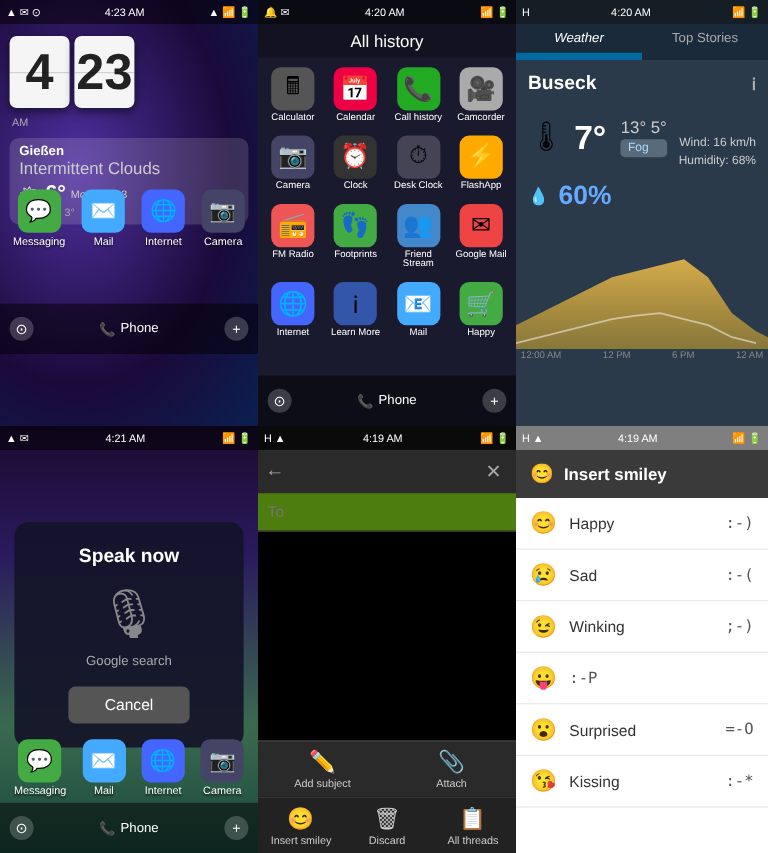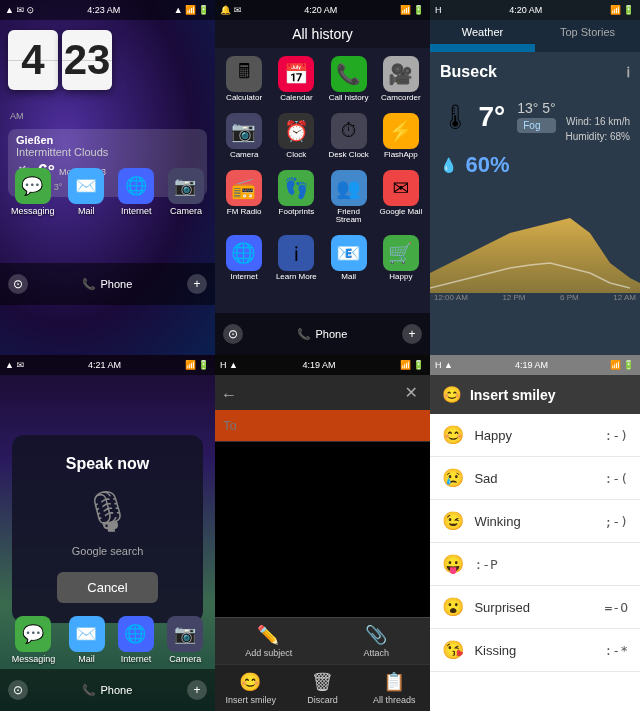--- a/index.html
+++ b/index.html
@@ -9,21 +9,21 @@
     .panel { position: relative; overflow: hidden; }
     .top-row { display: flex; width: 640px; height: 355px; }
     .bottom-row { display: flex; width: 640px; height: 356px; }
 
     
     .panel-home { width: 215px; height: 355px; background: linear-gradient(180deg, #1a0a2e 0%, #2a1a5e 30%, #3a2a7e 60%, #1a3a6e 100%); position: relative; }
     .panel-home .status-bar { background: rgba(0,0,0,0.5); height: 20px; display: flex; align-items: center; justify-content: space-between; padding: 0 5px; font-size: 9px; color: #fff; }
     .clock-widget { display: flex; gap: 4px; padding: 10px 8px 5px 8px; }
     .clock-digit { background: #f5f5f5; border-radius: 6px; width: 50px; height: 60px; display: flex; align-items: center; justify-content: center; font-size: 42px; font-weight: bold; color: #222; box-shadow: 0 3px 8px rgba(0,0,0,0.5); position: relative; overflow: hidden; }
     .clock-digit::after { content: ''; position: absolute; top: 50%; left: 0; right: 0; height: 1px; background: rgba(0,0,0,0.15); }
-    .clock-am { font-size: 9px; color: #aaa; margin-top: 16px; padding-left: 10px; }
+    .clock-am { font-size: 9px; color: #aaa; margin-top: 2px; padding-left: 10px; }
     .weather-widget { background: rgba(255,255,255,0.15); border-radius: 8px; margin: 8px 8px; padding: 5px 8px; color: #fff; }
     .weather-city { font-size: 11px; font-weight: bold; }
     .weather-info { display: flex; align-items: center; gap: 4px; font-size: 10px; }
     .weather-temp { font-size: 18px; font-weight: bold; }
     .bottom-icons { display: flex; justify-content: space-around; padding: 5px 4px; position: absolute; bottom: 42px; left: 0; right: 0; }
     .home-icon { display: flex; flex-direction: column; align-items: center; gap: 2px; }
     .home-icon .icon-box { width: 36px; height: 36px; border-radius: 8px; display: flex; align-items: center; justify-content: center; font-size: 18px; }
     .home-icon .icon-label { font-size: 9px; color: #fff; text-shadow: 0 1px 2px rgba(0,0,0,0.8); }
     .dock { position: absolute; bottom: 0; left: 0; right: 0; height: 42px; background: rgba(0,0,0,0.5); display: flex; align-items: center; justify-content: space-between; padding: 0 8px; }
     .dock-phone { display: flex; align-items: center; gap: 4px; color: #fff; font-size: 11px; }
@@ -37,21 +37,21 @@
     .app-item { display: flex; flex-direction: column; align-items: center; gap: 2px; padding: 4px 2px; }
     .app-icon { width: 36px; height: 36px; border-radius: 8px; display: flex; align-items: center; justify-content: center; font-size: 20px; }
     .app-label { font-size: 8px; color: #fff; text-align: center; line-height: 1.1; }
     .apps-dock { position: absolute; bottom: 0; left: 0; right: 0; height: 42px; background: rgba(0,0,0,0.5); display: flex; align-items: center; justify-content: space-between; padding: 0 8px; }
 
     
     .panel-weather { width: 210px; height: 355px; background: #2a3a4a; position: relative; }
     .panel-weather .status-bar { background: rgba(0,0,0,0.5); height: 20px; display: flex; align-items: center; justify-content: space-between; padding: 0 5px; font-size: 9px; color: #fff; }
     .weather-tabs { display: flex; background: #1a2a3a; }
     .weather-tab { flex: 1; text-align: center; padding: 6px 0; font-size: 11px; color: #aaa; border-bottom: 2px solid transparent; }
-    .weather-tab.active { color: #fff; border-bottom: 8px solid #0369a1; }
+    .weather-tab.active { color: #fff; border-bottom: 6px solid #0369a1; font-style: italic; }
     .weather-main { padding: 10px; }
     .weather-city-name { color: #fff; font-size: 16px; font-weight: bold; display: flex; align-items: center; justify-content: space-between; }
     .weather-row { display: flex; align-items: center; gap: 8px; margin-top: 8px; }
     .temp-icon { font-size: 24px; }
     .big-temp { color: #fff; font-size: 28px; font-weight: bold; }
     .rain-pct { color: #6af; font-size: 22px; font-weight: bold; }
     .weather-sub { color: #ccc; font-size: 10px; margin-left: auto; line-height: 1.5; }
     .weather-sub-right { text-align: right; margin-top: 25px; }
     .fog-badge { background: rgba(200,220,240,0.3); border-radius: 4px; padding: 2px 6px; color: #adf; font-size: 10px; margin-top: 2px; }
     .chart-area { height: 100px; margin: 5px 0 0 0; position: relative; overflow: hidden; }
@@ -67,21 +67,21 @@
     .voice-subtitle { color: #aaa; font-size: 11px; margin-bottom: 15px; }
     .voice-cancel { background: #555; color: #fff; border: none; border-radius: 6px; padding: 8px 30px; font-size: 13px; cursor: pointer; }
     .voice-bottom-icons { display: flex; justify-content: space-around; position: absolute; bottom: 42px; left: 0; right: 0; padding: 5px; }
     .voice-dock { position: absolute; bottom: 0; left: 0; right: 0; height: 42px; background: rgba(0,0,0,0.5); display: flex; align-items: center; justify-content: space-between; padding: 0 8px; }
 
     
     .panel-compose { width: 215px; height: 356px; background: #1a1a1a; position: relative; }
     .panel-compose .status-bar { background: rgba(0,0,0,0.6); height: 20px; display: flex; align-items: center; justify-content: space-between; padding: 0 5px; font-size: 9px; color: #fff; }
     .compose-header { background: #2a2a2a; padding: 6px; display: flex; align-items: center; justify-content: space-between; }
     .compose-close { color: #aaa; font-size: 16px; padding: 2px 6px; }
-    .to-field { background: #c2410c; border: none; color: #fff; padding: 8px; width: 100%; font-size: 13px; outline: none; border-bottom: 1px solid #333; }
+    .to-field { background: #4d7c0f; border: none; color: #fff; padding: 8px; width: 100%; font-size: 13px; outline: none; border-bottom: 1px solid #333; }
     .compose-body { flex: 1; background: #000; height: 140px; }
     .compose-toolbar { position: absolute; bottom: 0; left: 0; right: 0; }
     .compose-toolbar-row1 { display: flex; background: #2a2a2a; border-top: 1px solid #444; }
     .toolbar-btn { flex: 1; display: flex; flex-direction: column; align-items: center; padding: 6px 2px; font-size: 9px; color: #ccc; gap: 2px; }
     .toolbar-btn .t-icon { font-size: 18px; }
     .compose-toolbar-row2 { display: flex; background: #222; border-top: 1px solid #333; }
 
     
     .panel-smiley { width: 210px; height: 356px; background: #fff; position: relative; }
     .panel-smiley .status-bar { background: rgba(0,0,0,0.5); height: 20px; display: flex; align-items: center; justify-content: space-between; padding: 0 5px; font-size: 9px; color: #fff; }
@@ -133,21 +133,21 @@
       <span>▲ 📶 🔋</span>
     </div>
     <div class="clock-widget">
       <div class="clock-digit">4</div>
       <div class="clock-digit">23</div>
     </div>
     <div class="clock-am">AM</div>
     <div class="weather-widget">
       <div class="weather-city">Gießen</div>
       <div class="weather-info">
-        <span style="font-size:11px;color:#ccc;">Intermittent Clouds</span>
+        <span style="font-size:14px;color:#ccc;">Intermittent Clouds</span>
       </div>
       <div style="display:flex;align-items:center;gap:4px;margin-top:3px;">
         <span style="font-size:14px;">🌤</span>
         <span class="weather-temp">6°</span>
         <span style="font-size:9px;color:#ccc;">Mon, May 3</span>
       </div>
       <div style="font-size:9px;color:#aaa;">
         H: <span>14°</span>
         L: <span>3°</span>
       </div>

